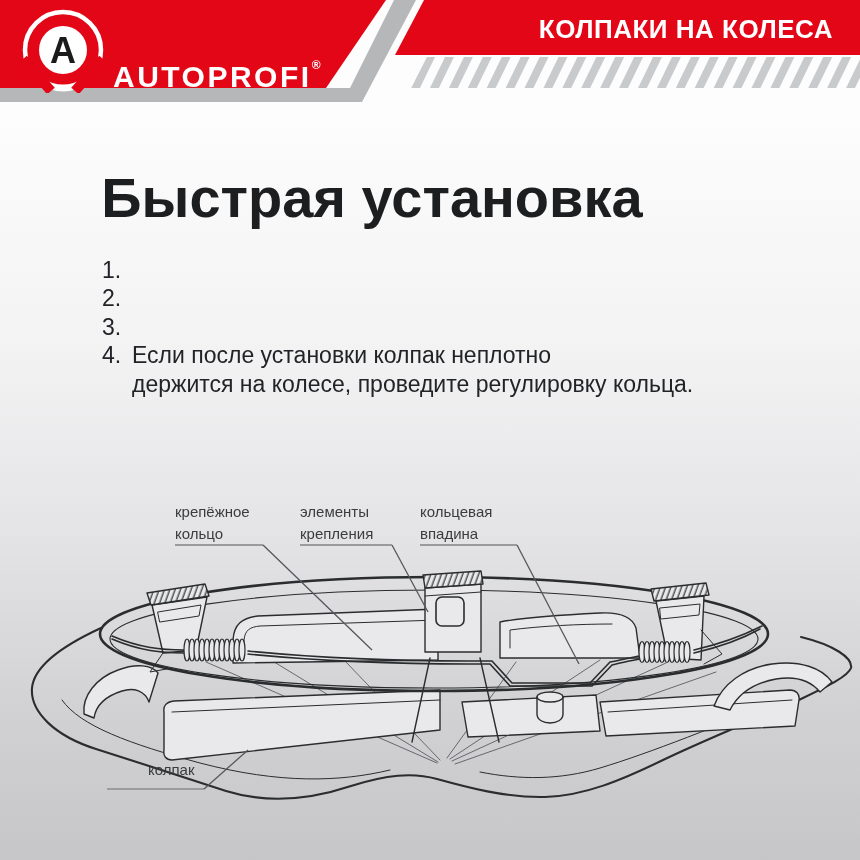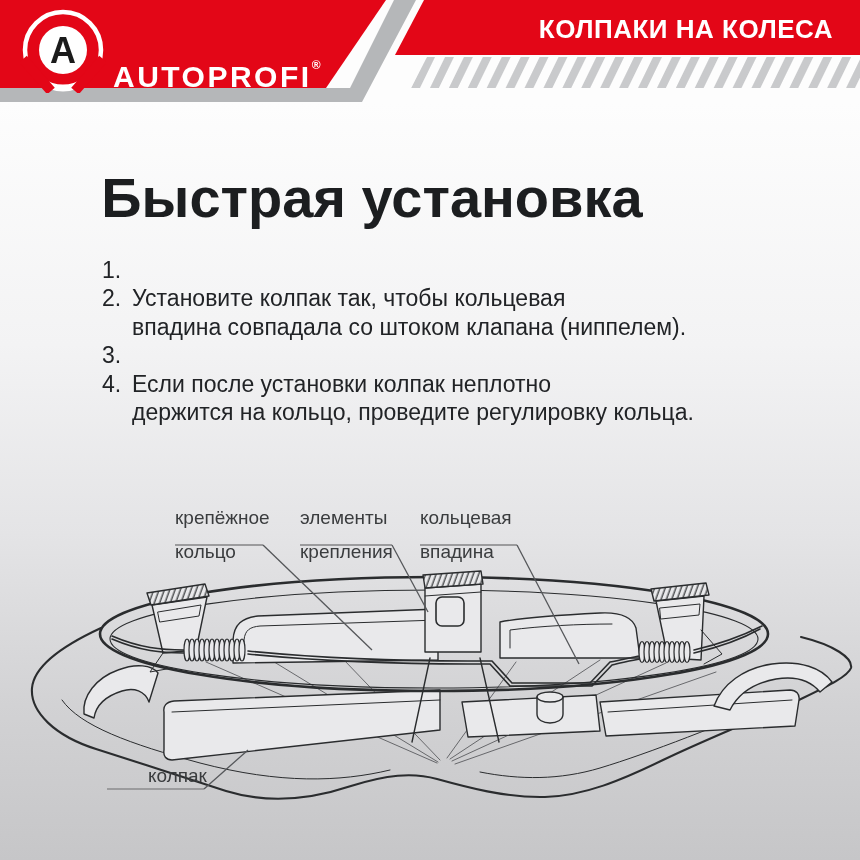--- a/index.html
+++ b/index.html
@@ -14,21 +14,21 @@
   .brand sup{font-size:12px;letter-spacing:0;vertical-align:18px;}
   .product-title{position:absolute;right:27px;top:14px;color:#ffffff;font-weight:bold;
     font-size:26px;letter-spacing:0.5px;white-space:nowrap;margin-left:9px;}
   .main-title{position:absolute;left:0;top:127px;width:744px;text-align:center;
     font-size:56px;font-weight:bold;color:#1c1e20;letter-spacing:0;}
   .steps{position:absolute;left:102px;top:256px;width:690px;color:#212326;
     font-size:23px;line-height:28.4px;}
   .step{display:flex;}
   .step .num{flex:0 0 30px;}
   .step .txt{white-space:pre-line;}
-  .diagram-label{position:absolute;font-size:19px;line-height:34px;color:#3a3c3e;white-space:pre-line;}
+  .diagram-label{position:absolute;font-size:15px;line-height:22px;color:#3a3c3e;white-space:pre-line;}
   .lbl-ring{left:175px;top:501px;}
   .lbl-fasteners{left:300px;top:501px;}
   .lbl-groove{left:420px;top:501px;}
   .lbl-cap{left:105px;top:759px;margin-left:43px;}
   .drawing{position:absolute;left:0;top:0;width:860px;height:860px;pointer-events:none;}
 </style>
 </head>
 <body>
 
 <div class="page">
@@ -61,30 +61,28 @@
   </div>
 
   <h1 class="main-title">Быстрая установка</h1>
 
   <div class="steps">
     <div class="step">
       <span class="num">1.</span>
     </div>
     <div class="step">
       <span class="num">2.</span>
-      <span class="txt">Установите колпак так, чтобы кольцевая
-впадина совпадала со штоком клапана (ниппелем).</span>
     </div>
     <div class="step">
       <span class="num">3.</span>
     </div>
     <div class="step">
       <span class="num">4.</span>
       <span class="txt">Если после установки колпак неплотно
-держится на кольцо, проведите регулировку кольца.</span>
+держится на колесе, проведите регулировку кольца.</span>
     </div>
   </div>
 
   <svg class="drawing" width="860" height="860" viewBox="0 0 860 860">
     <defs>
       <pattern id="h" width="5" height="14" patternUnits="userSpaceOnUse" patternTransform="rotate(20)">
         <rect width="5" height="14" fill="#e9e9eb"></rect>
         <line x1="1.2" y1="0" x2="1.2" y2="14" stroke="#2a2c2e" stroke-width="1.2"></line>
       </pattern>
     </defs>

